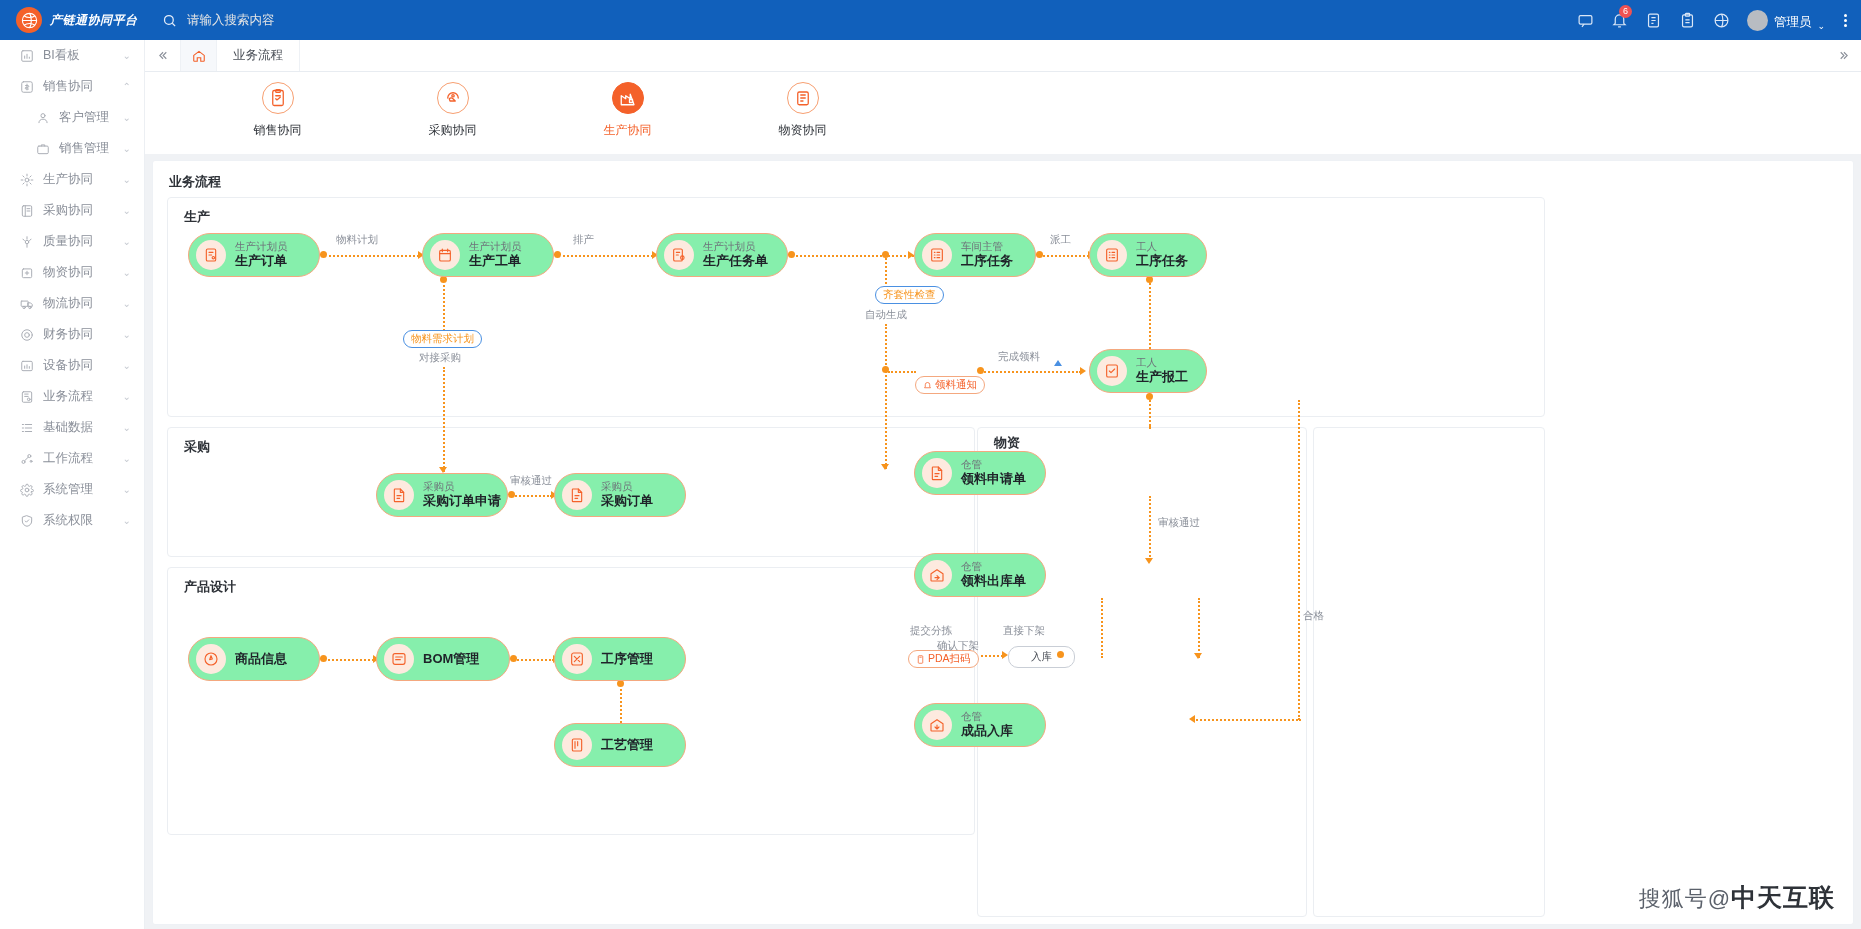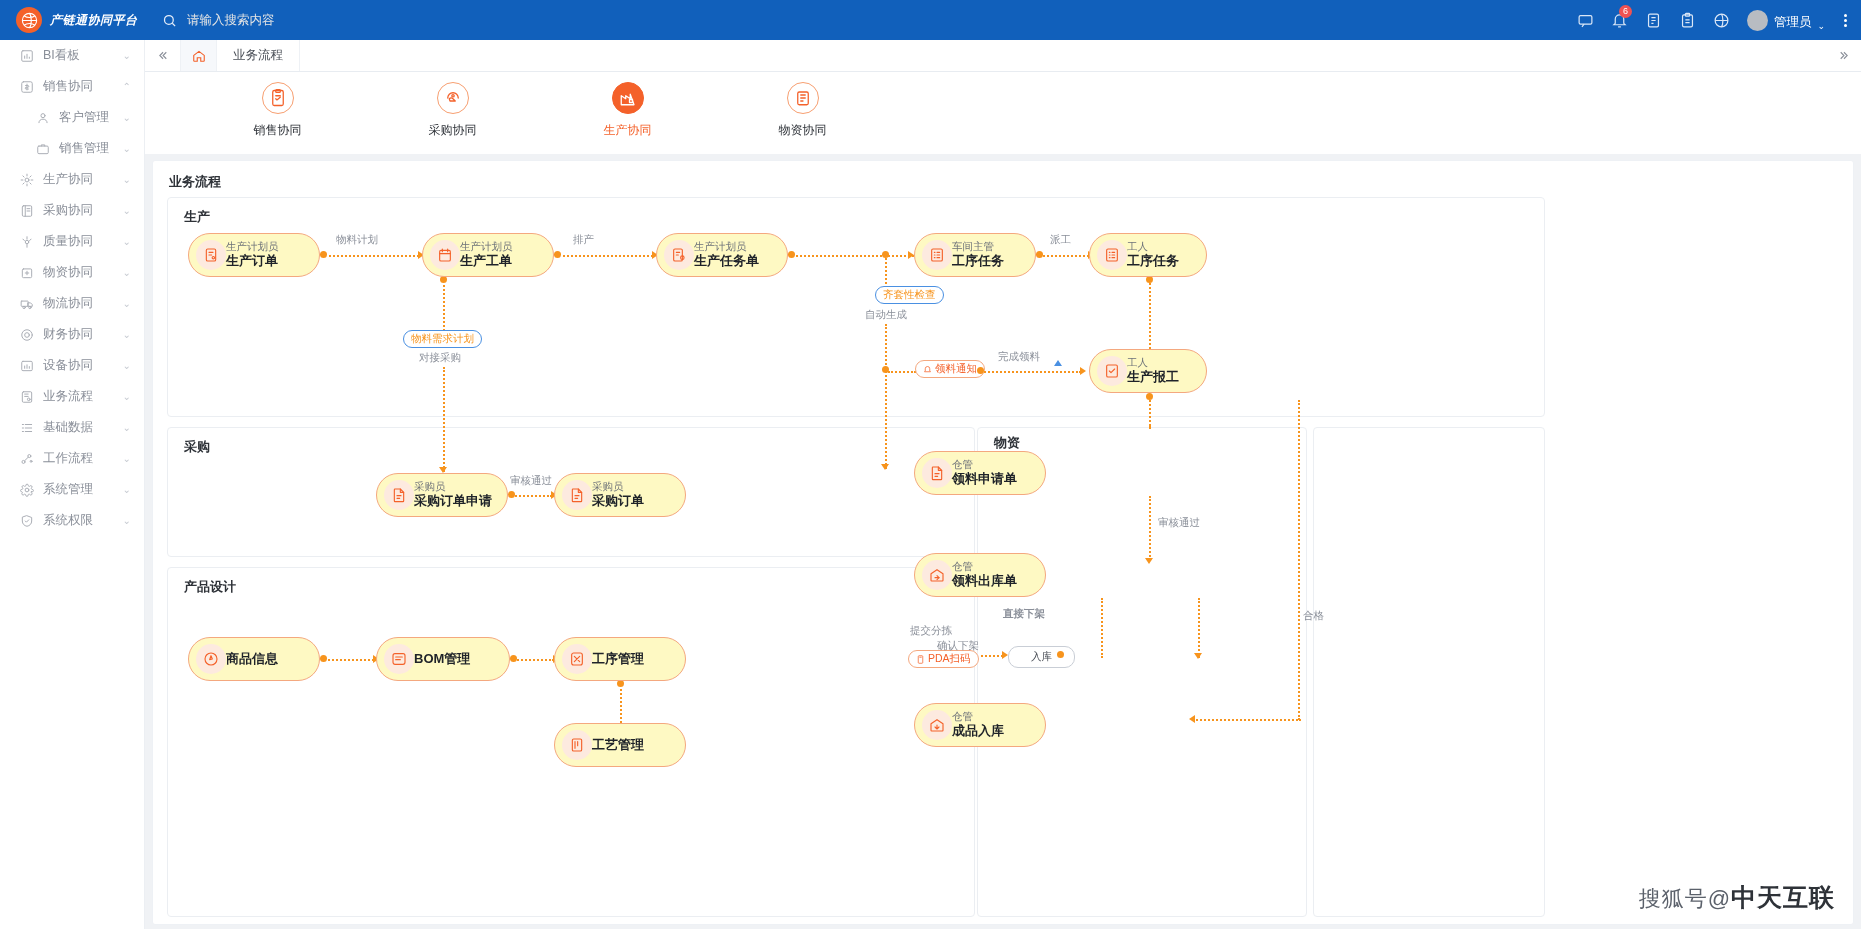--- a/index.html
+++ b/index.html
@@ -105,21 +105,21 @@
   .canvas-title { position:absolute; left: 16px; top: 12px; font-size: 13px; font-weight: bold; color: #2e3238; }
 
   .group {
     position: absolute; border: 1px solid #ebeef2; border-radius: 4px; background: #fff;
   }
   .group-label { position:absolute; left: 16px; top: 10px; font-size: 13px; font-weight: bold; color: #2e3238; }
 
   
   .node {
     position: absolute; height: 44px; border: 1px solid #f4a87f; border-radius: 22px;
-    background: #fef9c3; display: flex; align-items: center; padding: 0 14px 0 7px; gap: 0;
+    background: #86efac; display: flex; align-items: center; padding: 0 14px 0 7px; gap: 9px;
     cursor: pointer;
   }
   .node-ico {
     width: 30px; height: 30px; border-radius: 50%; background: #fdeadf;
     display: flex; align-items: center; justify-content: center; flex: none; color:#f4612a;
   }
   .node-txt { display: flex; flex-direction: column; justify-content: center; line-height: 1.25; }
   .node-role { font-size: 10.5px; color: #6d7279; }
   .node-name { font-size: 13px; font-weight: bold; color: #1f2329; white-space: nowrap; }
 
@@ -445,21 +445,21 @@
 
 <div class="canvas">
   <div class="canvas-title">业务流程</div>
 
   <div class="group" style="left:14px;top:36px;width:1378px;height:220px;">
     <div class="group-label">生产</div>
   </div>
   <div class="group" style="left:14px;top:266px;width:808px;height:130px;">
     <div class="group-label">采购</div>
   </div>
-  <div class="group" style="left:14px;top:406px;width:808px;height:350px;">
+  <div class="group" style="left:14px;top:406px;width:808px;height:268px;">
     <div class="group-label">产品设计</div>
   </div>
   <div class="group" style="left:824px;top:266px;width:330px;height:490px;">
     <div class="group-label" style="left:16px;top:6px;">物资</div>
   </div>
   <div class="group" style="left:1160px;top:266px;width:232px;height:490px;"></div>
 
   <div class="dot" style="left:167px;top:90px;"></div>
   <div class="hline" style="left:171px;top:94px;width:95px;"></div>
   <div class="arrow-r" style="left:265px;top:90px;"></div>
@@ -481,21 +481,21 @@
   <div class="edge-label" style="left:897px;top:72px;">派工</div>
 
   <div class="vline" style="left:732px;top:94px;height:33px;"></div>
   <div class="pill" style="left:697px;top:125px;margin-left:25px;">齐套性检查</div>
   <div class="edge-label" style="left:712px;top:147px;">自动生成</div>
   <div class="vline" style="left:732px;top:163px;height:145px;"></div>
   <div class="dot" style="left:729px;top:205px;"></div>
   <div class="arrow-d" style="left:728px;top:303px;"></div>
 
   <div class="hline" style="left:735px;top:210px;width:28px;"></div>
-  <div class="pill plain" style="left:762px;top:199px;">
+  <div class="pill plain" style="left:762px;top:215px;">
     <svg width="9" height="9" viewBox="0 0 24 24" fill="none" stroke="#f4612a" stroke-width="2">
         <path d="M18 16V10a6 6 0 10-12 0v6l-2 2h16l-2-2z"></path>
       </svg>
     <span>领料通知</span>
   </div>
   <div class="dot" style="left:824px;top:206px;"></div>
   <div class="hline" style="left:828px;top:210px;width:100px;"></div>
   <div class="arrow-r" style="left:927px;top:206px;"></div>
   <div class="edge-label" style="left:845px;top:189px;">完成领料</div>
 
@@ -519,21 +519,21 @@
   <div class="edge-label" style="left:357px;top:313px;">审核通过</div>
 
   <div class="vline" style="left:996px;top:335px;height:65px;"></div>
   <div class="arrow-d" style="left:992px;top:397px;"></div>
   <div class="edge-label" style="left:1005px;top:355px;">审核通过</div>
 
   <div class="vline" style="left:948px;top:437px;height:60px;"></div>
   <div class="edge-label" style="left:757px;top:463px;">提交分拣</div>
   <div class="vline" style="left:1045px;top:437px;height:60px;"></div>
   <div class="arrow-d" style="left:1041px;top:492px;"></div>
-  <div class="edge-label" style="left:850px;top:446px;font-weight:bold;">直接下架</div>
+  <div class="edge-label" style="left:850px;top:463px;">直接下架</div>
 
   <div class="pill plain" style="left:755px;top:489px;">
     <svg width="9" height="11" viewBox="0 0 24 24" fill="none" stroke="#f4612a" stroke-width="2">
         <rect x="6" y="2" width="12" height="20" rx="2"></rect>
         <path d="M9 6h6"></path>
       </svg>
     <span>PDA扫码</span>
   </div>
   <div class="hline" style="left:828px;top:494px;width:22px;"></div>
   <div class="arrow-r" style="left:849px;top:490px;"></div>

